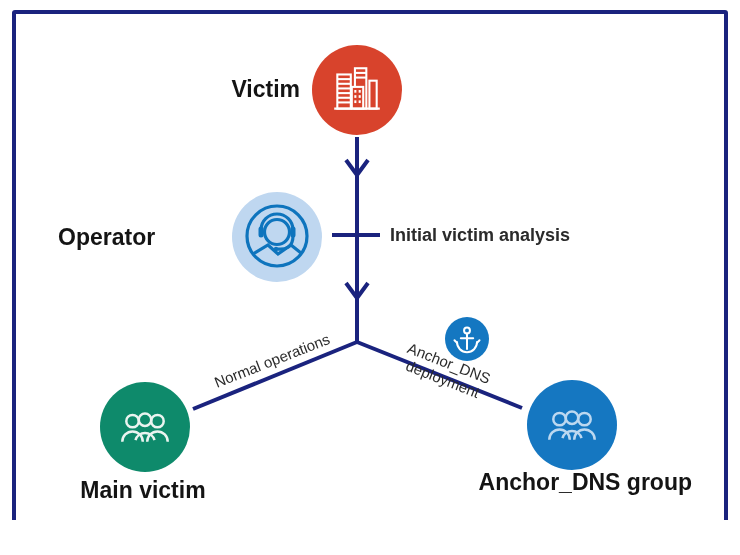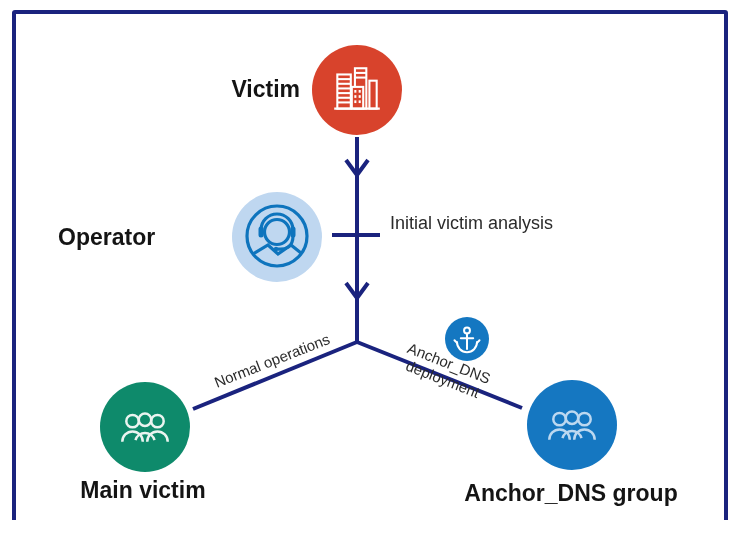--- a/index.html
+++ b/index.html
@@ -23,23 +23,23 @@
   .circle{position:absolute;border-radius:50%;display:flex;align-items:center;justify-content:center;}
   .c-victim{left:312px;top:45px;width:90px;height:90px;background:var(--red);}
   .c-operator{left:232px;top:192px;width:90px;height:90px;background:var(--op-bg);}
   .c-anchor{left:445px;top:317px;width:44px;height:44px;background:var(--anchor-blue);}
   .c-main{left:100px;top:382px;width:90px;height:90px;background:var(--green);}
   .c-dns{left:527px;top:380px;width:90px;height:90px;background:var(--dns-blue);}
   .node-label{position:absolute;font-weight:bold;font-size:23px;color:var(--txt);letter-spacing:0;}
   .lbl-victim{left:140px;top:76px;width:160px;text-align:right;}
   .lbl-operator{left:58px;top:224px;width:160px;text-align:left;}
   .lbl-main{left:43px;top:477px;width:200px;text-align:center;}
-  .lbl-dns{left:450px;top:480px;width:242px;text-align:center;}
+  .lbl-dns{left:450px;top:469px;width:242px;text-align:right;}
   .edge-label{position:absolute;font-size:18px;color:var(--soft-txt);}
-  .lbl-analysis{left:390px;top:213px;width:220px;}
+  .lbl-analysis{left:390px;top:225px;width:220px;font-weight:bold;}
   .rot-label{position:absolute;font-size:15px;color:var(--soft-txt);text-align:center;}
   .lbl-normal{left:205px;top:352px;width:134px;transform:rotate(-21.5deg);}
   .lbl-deploy{left:363px;top:354px;width:166px;transform:rotate(21.5deg);}
 </style>
 </head>
 <body>
 
 <div id="canvas">
   <div class="frame"></div>
 

